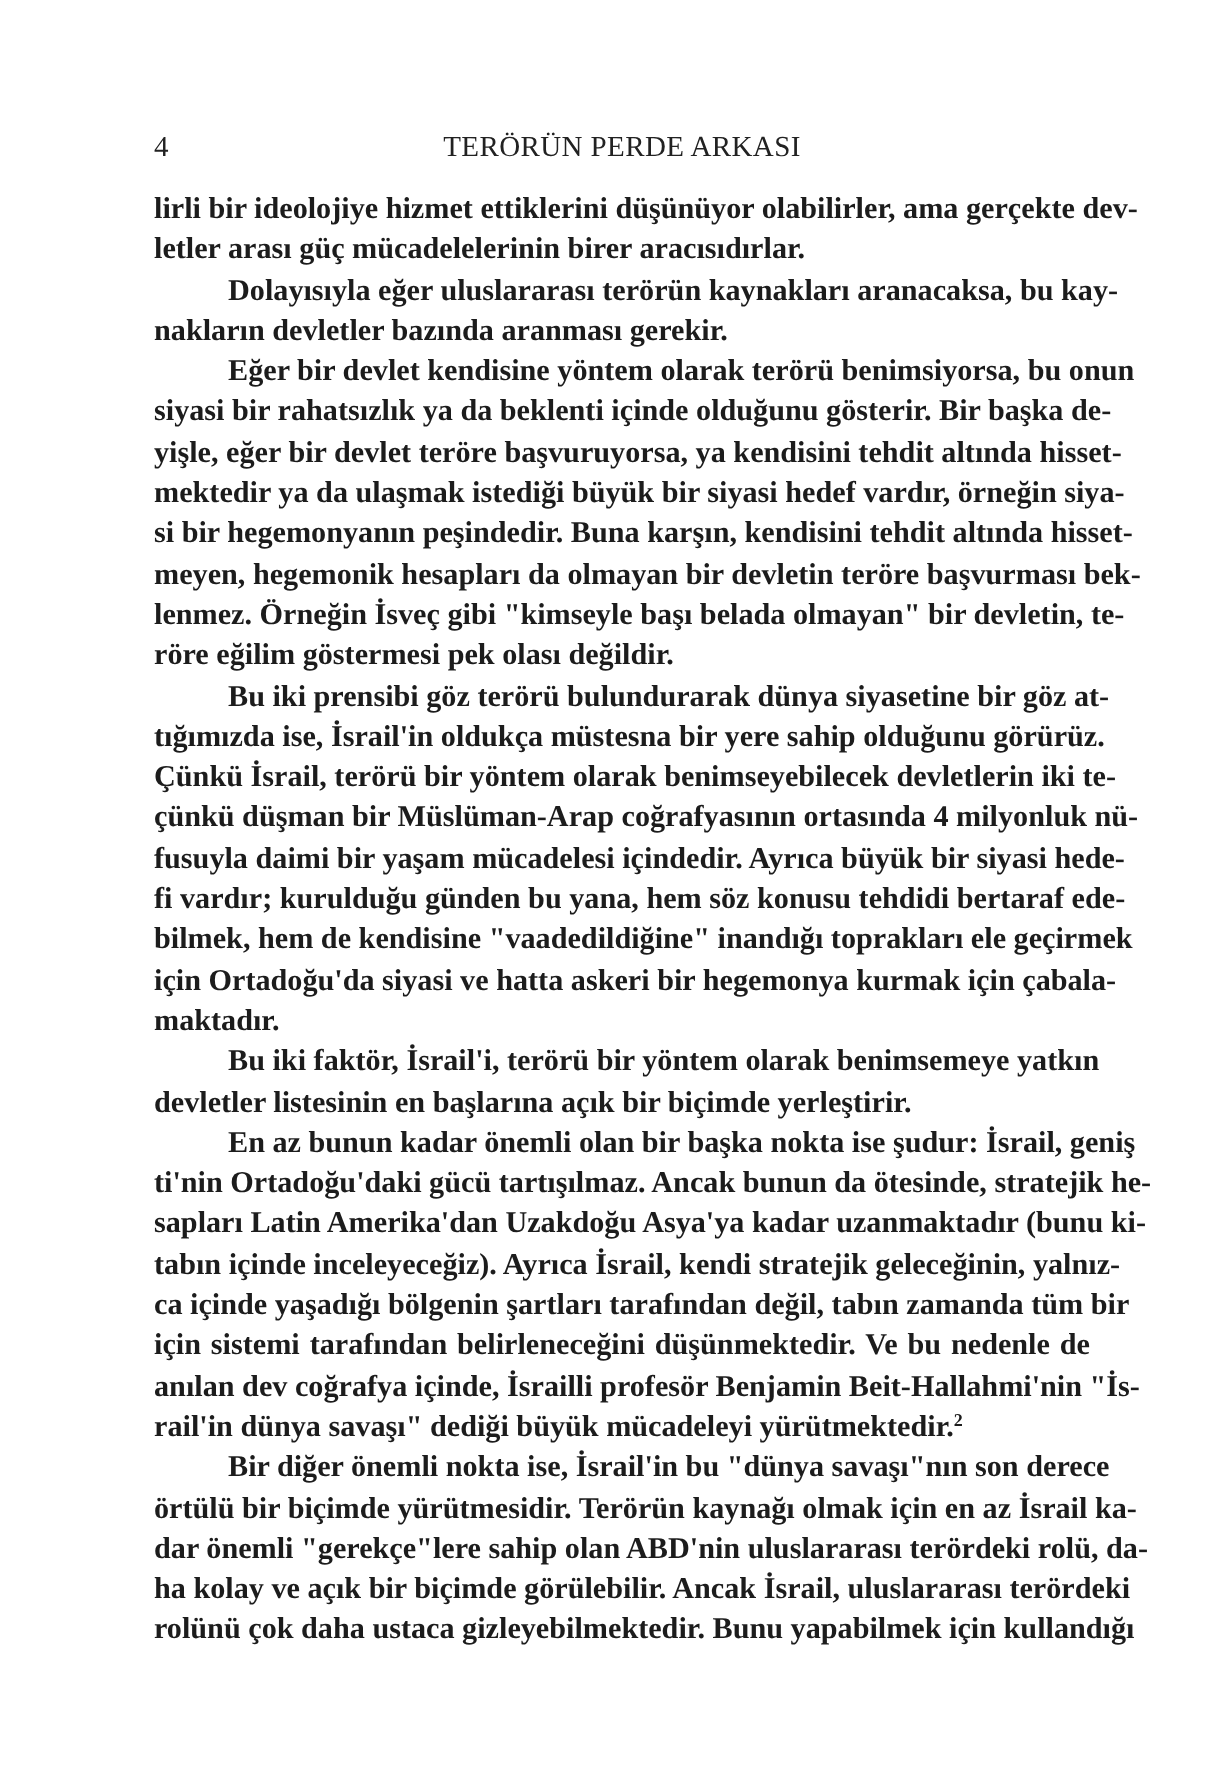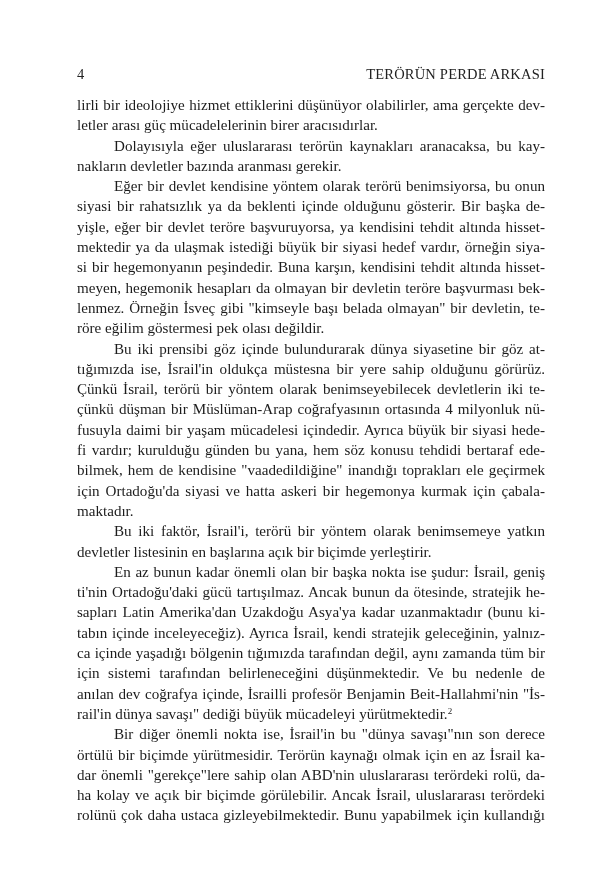--- a/index.html
+++ b/index.html
@@ -8,25 +8,25 @@
     position: absolute; left: 0; top: 0; width: 604px; height: 888px;
     background: #ffffff; color: #1a1a1a;
     font-family: "DejaVu Serif", "Liberation Serif", serif;
   }
   .header {
     position: absolute; top: 66px; left: 77px; width: 468px; height: 22px;
     font-family: "Liberation Serif", "DejaVu Serif", serif;
     font-size: 14.5px; color: #222;
   }
   .page-num { position: absolute; left: 0; top: 0; }
-  .running-title { position: absolute; left: 0; right: 0; top: 0; text-align: right; letter-spacing: 0.2px; }
+  .running-title { position: absolute; left: 0; right: 0; top: 0; text-align: center; letter-spacing: 0.2px; }
   .body {
     position: absolute; top: 95px; left: 77px; width: 468px;
     font-family: "Liberation Serif", "DejaVu Serif", serif;
-    font-size: 15.1px; line-height: 20.3px; color: #1c1c1c;
+    font-size: 15.1px; line-height: 20.3px; color: #1c1c1c; font-weight: bold;
   }
   .line { display: block; white-space: nowrap; text-align: justify; text-align-last: justify; height: 20.3px; }
   .line.last { text-align-last: left; }
   .line.indent { padding-left: 37px; }
   sup.fn { font-size: 9px; vertical-align: 5px; line-height: 0; }
 </style>
 </head>
 <body>
 
 <div class="page">
@@ -48,40 +48,40 @@
         <span class="line indent">Eğer bir devlet kendisine yöntem olarak terörü benimsiyorsa, bu onun</span>
         <span class="line">siyasi bir rahatsızlık ya da beklenti içinde olduğunu gösterir. Bir başka de-</span>
         <span class="line">yişle, eğer bir devlet teröre başvuruyorsa, ya kendisini tehdit altında hisset-</span>
         <span class="line">mektedir ya da ulaşmak istediği büyük bir siyasi hedef vardır, örneğin siya-</span>
         <span class="line">si bir hegemonyanın peşindedir. Buna karşın, kendisini tehdit altında hisset-</span>
         <span class="line">meyen, hegemonik hesapları da olmayan bir devletin teröre başvurması bek-</span>
         <span class="line">lenmez. Örneğin İsveç gibi "kimseyle başı belada olmayan" bir devletin, te-</span>
         <span class="line last">röre eğilim göstermesi pek olası değildir.</span>
       </div>
       <div>
-        <span class="line indent">Bu iki prensibi göz içinde bulundurarak dünya siyasetine bir göz at-</span>
+        <span class="line indent">Bu iki prensibi göz terörü bulundurarak dünya siyasetine bir göz at-</span>
         <span class="line">tığımızda ise, İsrail'in oldukça müstesna bir yere sahip olduğunu görürüz.</span>
         <span class="line">Çünkü İsrail, terörü bir yöntem olarak benimseyebilecek devletlerin iki te-</span>
         <span class="line">çünkü düşman bir Müslüman-Arap coğrafyasının ortasında 4 milyonluk nü-</span>
         <span class="line">fusuyla daimi bir yaşam mücadelesi içindedir. Ayrıca büyük bir siyasi hede-</span>
         <span class="line">fi vardır; kurulduğu günden bu yana, hem söz konusu tehdidi bertaraf ede-</span>
         <span class="line">bilmek, hem de kendisine "vaadedildiğine" inandığı toprakları ele geçirmek</span>
         <span class="line">için Ortadoğu'da siyasi ve hatta askeri bir hegemonya kurmak için çabala-</span>
         <span class="line last">maktadır.</span>
       </div>
       <div>
         <span class="line indent">Bu iki faktör, İsrail'i, terörü bir yöntem olarak benimsemeye yatkın</span>
         <span class="line last">devletler listesinin en başlarına açık bir biçimde yerleştirir.</span>
       </div>
       <div>
         <span class="line indent">En az bunun kadar önemli olan bir başka nokta ise şudur: İsrail, geniş</span>
         <span class="line">ti'nin Ortadoğu'daki gücü tartışılmaz. Ancak bunun da ötesinde, stratejik he-</span>
         <span class="line">sapları Latin Amerika'dan Uzakdoğu Asya'ya kadar uzanmaktadır (bunu ki-</span>
         <span class="line">tabın içinde inceleyeceğiz). Ayrıca İsrail, kendi stratejik geleceğinin, yalnız-</span>
-        <span class="line">ca içinde yaşadığı bölgenin tığımızda tarafından değil, aynı zamanda tüm bir</span>
+        <span class="line">ca içinde yaşadığı bölgenin şartları tarafından değil, tabın zamanda tüm bir</span>
         <span class="line">için sistemi tarafından belirleneceğini düşünmektedir. Ve bu nedenle de</span>
         <span class="line">anılan dev coğrafya içinde, İsrailli profesör Benjamin Beit-Hallahmi'nin "İs-</span>
         <span class="line last">rail'in dünya savaşı" dediği büyük mücadeleyi yürütmektedir.<sup class="fn">2</sup></span>
       </div>
       <div>
         <span class="line indent">Bir diğer önemli nokta ise, İsrail'in bu "dünya savaşı"nın son derece</span>
         <span class="line">örtülü bir biçimde yürütmesidir. Terörün kaynağı olmak için en az İsrail ka-</span>
         <span class="line">dar önemli "gerekçe"lere sahip olan ABD'nin uluslararası terördeki rolü, da-</span>
         <span class="line">ha kolay ve açık bir biçimde görülebilir. Ancak İsrail, uluslararası terördeki</span>
         <span class="line">rolünü çok daha ustaca gizleyebilmektedir. Bunu yapabilmek için kullandığı</span>

